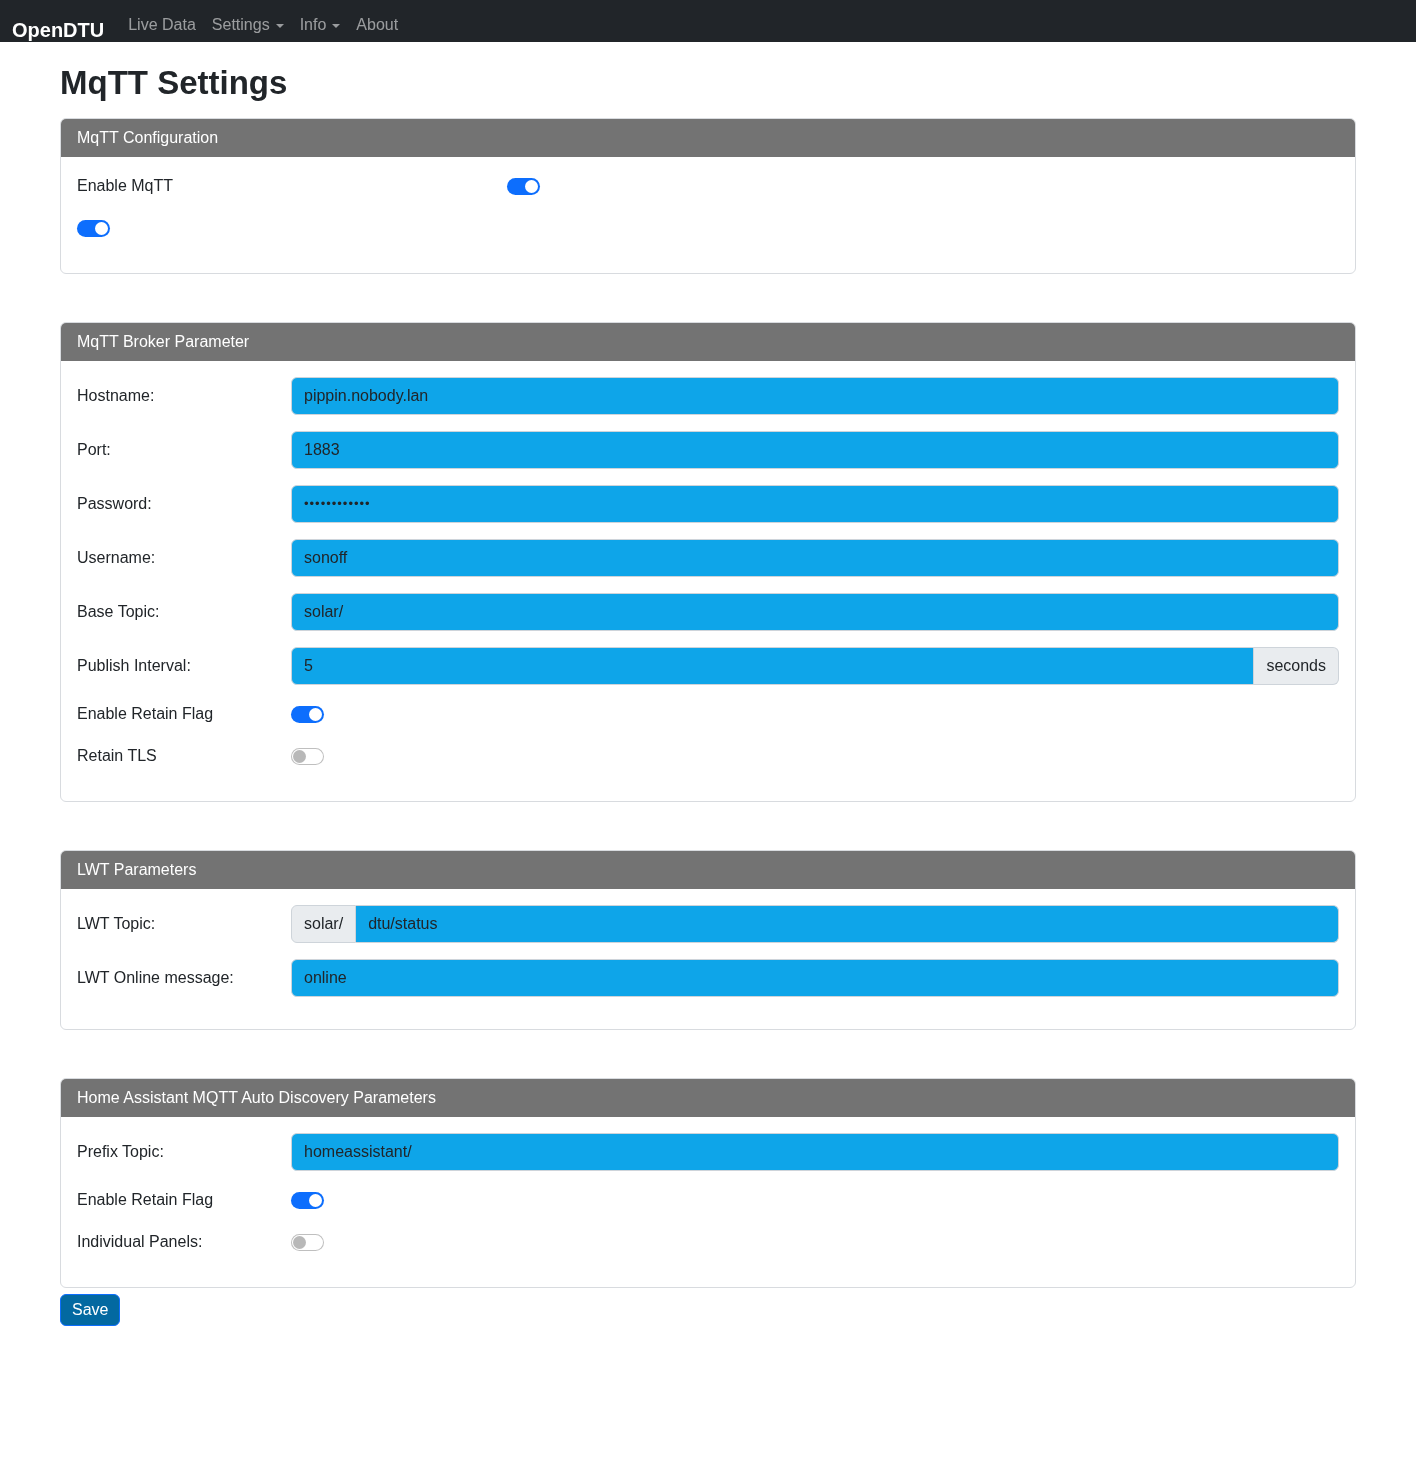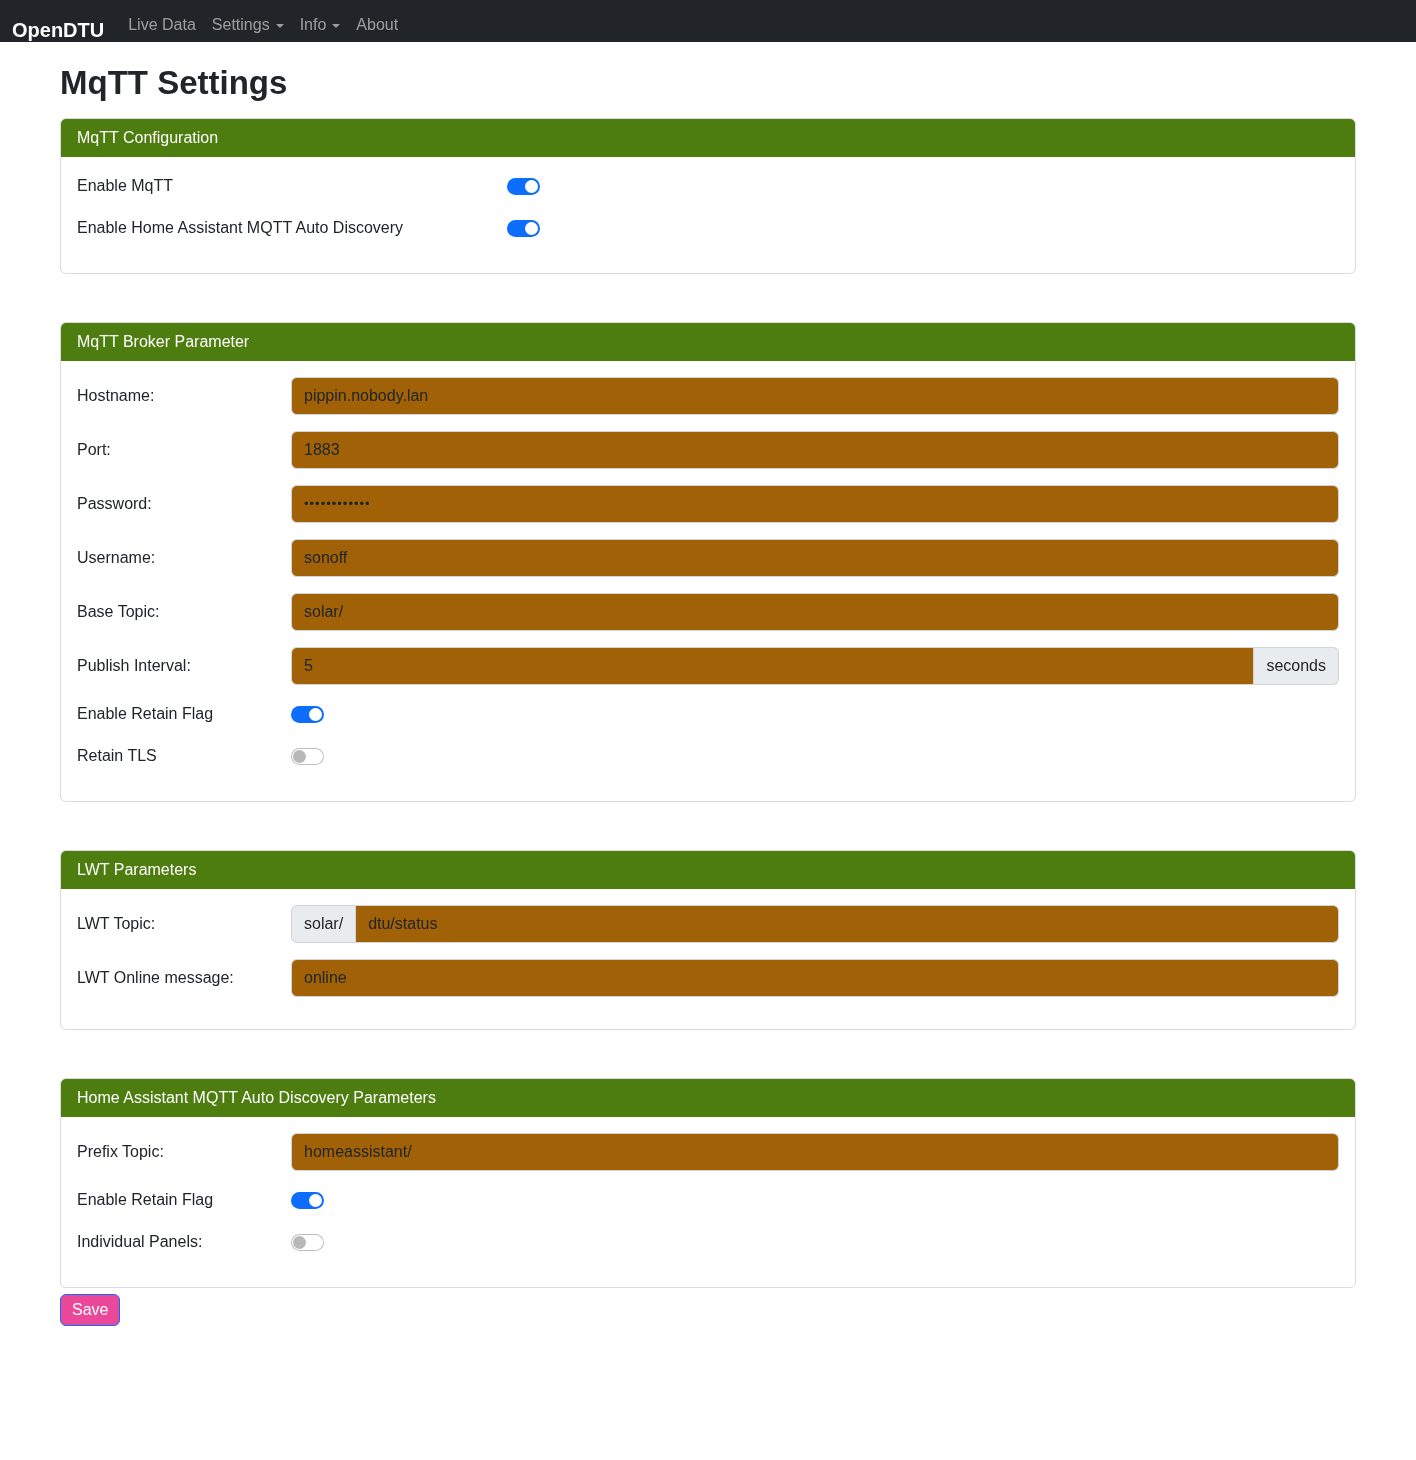--- a/index.html
+++ b/index.html
@@ -61,21 +61,21 @@
 
   
   .card {
     border: 1px solid #d8dbdf;
     border-radius: 6px;
     margin-bottom: 48px;
     background: #fff;
   }
   .card.card-last { margin-bottom: 6px; margin-top: 36px; }
   .card-header {
-    background: #4d7c0f;
+    background: #737373;
     color: #ffffff;
     padding: 8px 16px;
     border-radius: 5px 5px 0 0;
     line-height: 22px;
   }
   .card-body { padding: 16px; }
 
   .form-row {
     display: grid;
     grid-template-columns: 214px 1fr;
@@ -87,21 +87,21 @@
   .switch-row { min-height: 26px; }
 
   
   .form-control {
     display: block;
     width: 100%;
     height: 38px;
     padding: 6px 12px;
     font: inherit;
     color: #212529;
-    background: #a16207;
+    background: #0ea5e9;
     border: 1px solid #ced4da;
     border-radius: 6px;
     outline: none;
   }
   .input-group { display: flex; width: 100%; }
   .input-group .form-control { flex: 1; width: auto; }
   .grouped-left { border-top-right-radius: 0; border-bottom-right-radius: 0; }
   .grouped-right { border-top-left-radius: 0; border-bottom-left-radius: 0; border-left: 0; }
   .addon {
     background: #e9ecef;
@@ -131,21 +131,21 @@
     height: 13px;
     border-radius: 50%;
   }
   .switch[data-state="on"] { background: #0d6efd; }
   .switch[data-state="on"] .knob { right: 2px; top: 2px; background: #ffffff; }
   .switch[data-state="off"] { background: #ffffff; border: 1px solid rgba(0,0,0,0.25); }
   .switch[data-state="off"] .knob { left: 1px; top: 1px; background: rgba(0,0,0,0.28); }
 
   
   .btn-primary {
-    background: #ec4899;
+    background: #0369a1;
     color: #fff;
     border: 1px solid #0d6efd;
     border-radius: 6px;
     padding: 6px 11px;
     font: inherit;
     cursor: pointer;
     margin: 0 0 18px 0;
   }
 </style>
 </head>
@@ -179,21 +179,20 @@
   <section class="card">
     <header class="card-header">MqTT Configuration</header>
     <div class="card-body">
       <div class="form-row wide switch-row">
         <label>Enable MqTT</label>
         <div>
           <span class="switch" data-state="on"><span class="knob"></span></span>
         </div>
       </div>
       <div class="form-row wide switch-row">
-        <label>Enable Home Assistant MQTT Auto Discovery</label>
         <div>
           <span class="switch" data-state="on"><span class="knob"></span></span>
         </div>
       </div>
     </div>
   </section>
 
   
   <section class="card">
     <header class="card-header">MqTT Broker Parameter</header>

